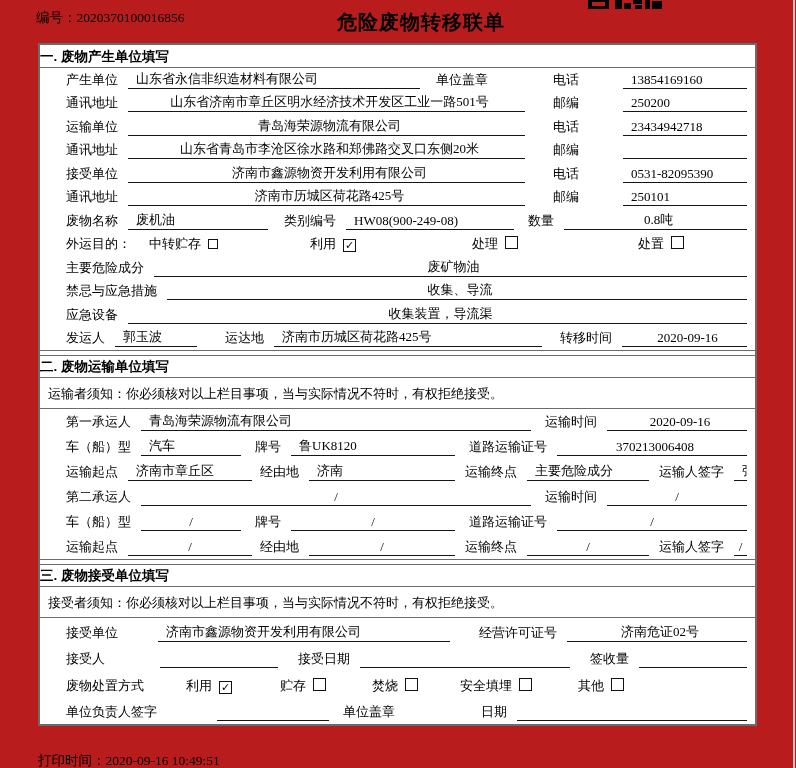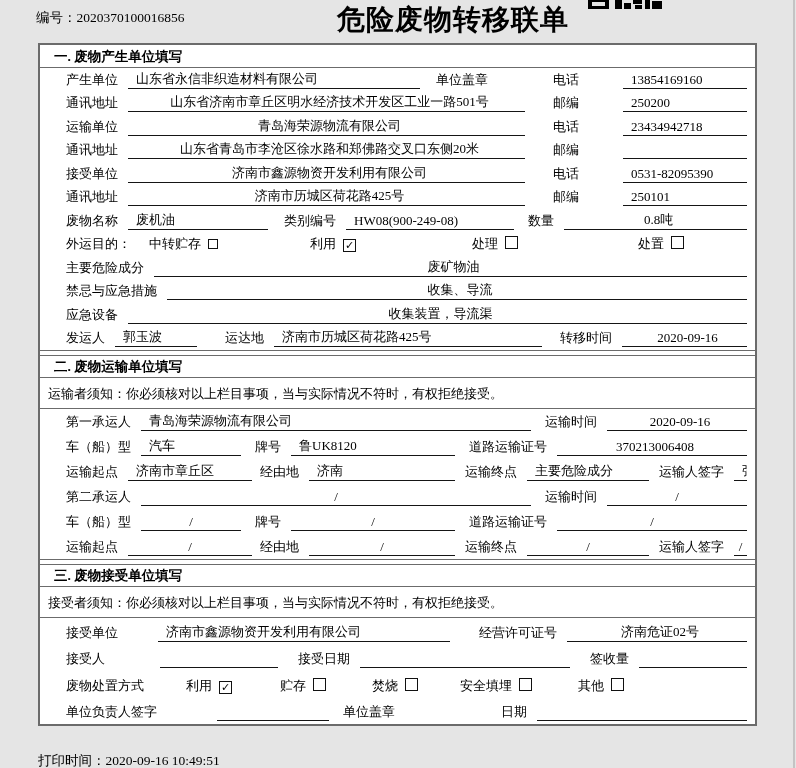--- a/index.html
+++ b/index.html
@@ -1,37 +1,37 @@
 <!DOCTYPE html>
 <html><head>
 <meta charset="utf-8">
 <style>
   html,body { margin:0; padding:0; }
   body {
     width:796px; height:768px; background:#ffffff; color:#000;
     font-family:"Liberation Serif","DejaVu Serif",serif; font-size:13px;
   }
-  .page { position:relative; width:796px; height:768px; overflow:hidden; background:#e5e5e5; }
+  .page { position:relative; width:796px; height:768px; overflow:hidden; background:#b91c1c; }
   .edge-line { position:absolute; top:0; right:1px; width:2px; height:768px; background:#c4c4c4; }
 
   .hdr { position:relative; height:43px; }
   .doc-no { position:absolute; left:36px; top:9px; font-size:13.5px; white-space:nowrap; }
   .title {
-    position:absolute; left:337px; top:1px; font-size:28px; font-weight:bold; letter-spacing:1px;
+    position:absolute; left:337px; top:9px; font-size:20px; font-weight:bold; letter-spacing:1px;
     font-family:"Liberation Sans","DejaVu Sans",sans-serif; white-space:nowrap;
   }
   .qr { position:absolute; left:588px; top:0; }
 
   .tbl {
     position:absolute; left:38px; top:43px; width:719px;
     border:2px solid #6b6b6b; box-sizing:border-box; background:#fff;
   }
   .sec-h {
-    font-family:Liberation Serif, serif; font-weight:bold; font-size:13.5px;
-    height:23px; box-sizing:border-box; padding:3px 14px 0; border-bottom:1.5px solid #6b6b6b;
+    font-family:Liberation Sans, sans-serif; font-weight:bold; font-size:13.5px;
+    height:23px; box-sizing:border-box; padding:3px 0 0; border-bottom:1.5px solid #6b6b6b;
   }
   .sec-h.h22 { height:22px; padding-top:2px; }
   .dbl { height:6px; box-sizing:border-box; border-top:1.5px solid #6b6b6b; border-bottom:1.5px solid #6b6b6b; }
   .note { height:31px; box-sizing:border-box; padding:7px 8px 0; border-bottom:1.5px solid #6b6b6b; white-space:nowrap; }
 
   .r { display:flex; align-items:flex-end; padding:0 8px 3px; box-sizing:border-box; }
   .r1 { height:23.5px; }
   .r2 { height:25px; }
   .r3 { height:26.5px; }
   .lbl { white-space:nowrap; flex-shrink:0; margin-right:10px;margin-left:18px; }
@@ -266,20 +266,20 @@
       <span class="opt" style="margin-left:48px"><span>贮存</span><span class="cb"></span></span>
       <span class="opt" style="margin-left:46px"><span>焚烧</span><span class="cb"></span></span>
       <span class="opt" style="margin-left:42px"><span>安全填埋</span><span class="cb"></span></span>
       <span class="opt" style="margin-left:46px"><span>其他</span><span class="cb"></span></span>
     </div>
 
     <div class="r r3">
       <span class="lbl">单位负责人签字</span>
       <span class="uv" style="width:112px;margin-left:50px"></span>
       <span class="lbl" style="margin-left:14px">单位盖章</span>
-      <span class="lbl" style="margin-left:96px">日期</span>
+      <span class="lbl" style="margin-left:76px">日期</span>
       <span class="uv fx"></span>
     </div>
 
   </div>
 
   <div class="footer"><span>打印时间：</span><span>2020-09-16 10:49:51</span></div>
 </div>
 
 </body></html>

